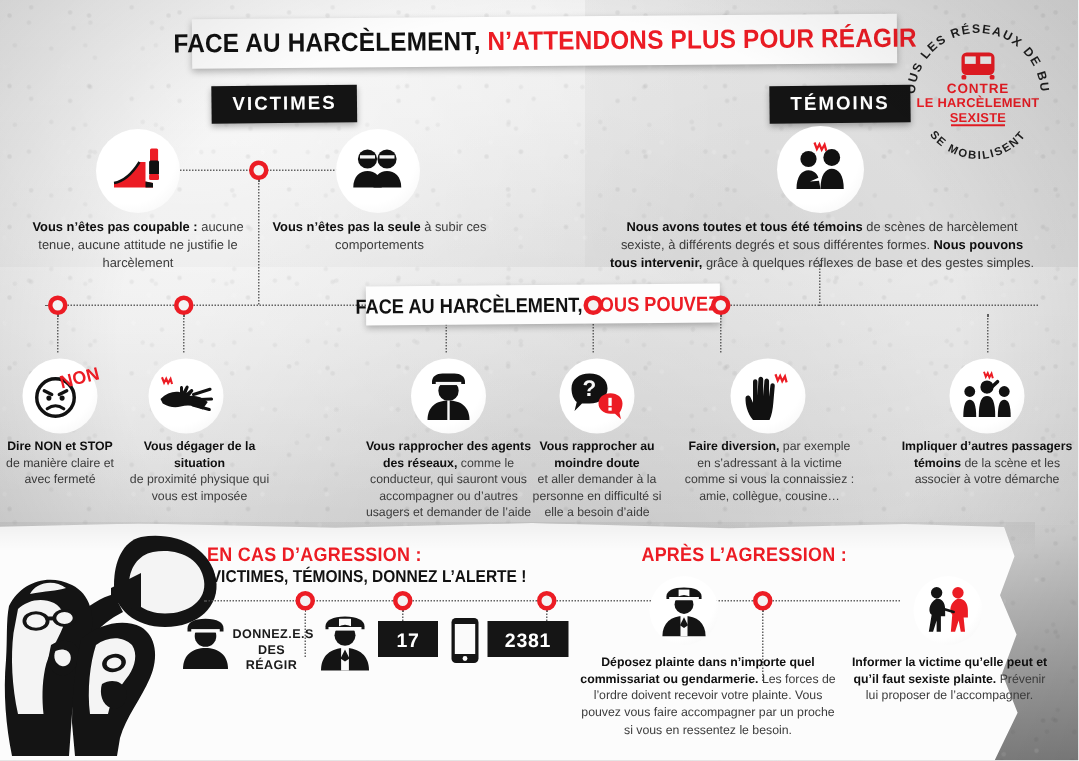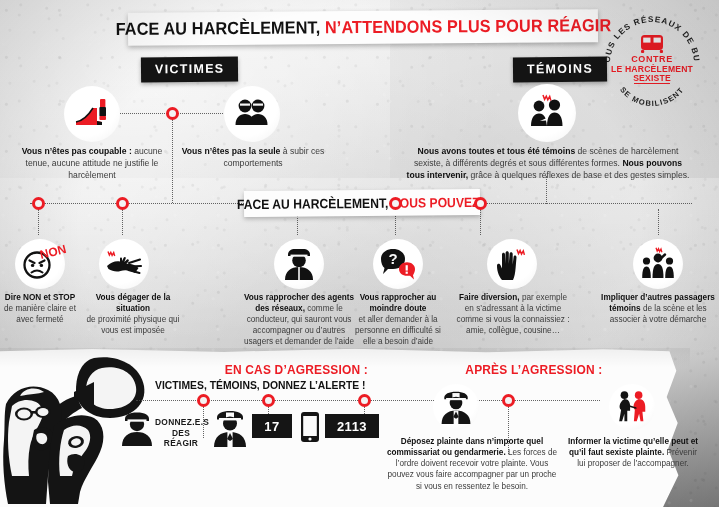--- a/index.html
+++ b/index.html
@@ -121,21 +121,21 @@
                        98.6% 14%, 97.2% 30%, 98.8% 46%, 97.4% 62%, 98.9% 78%, 97.3% 92%, 96.4% 100%,
                        0% 100%);
     z-index:8;
   }
   .sheet-fold{
     position:absolute; left:0; top:348px; width:690px; height:163px; z-index:9;
     pointer-events:none;
     background:linear-gradient(180deg, rgba(0,0,0,.05), rgba(0,0,0,0) 12%);
   }
   .bot-title{
-    position:absolute; text-align:right; z-index:11;
+    position:absolute; text-align:left; z-index:11;
     font-weight:bold; color:#ec1c24; white-space:nowrap;
   }
   .bot-title .l1{ font-size:13px; letter-spacing:.2px; display:block; transform:scaleX(.92); }
   .bot-title .l2{ font-size:11.5px; color:#111; display:block; margin-top:2px; transform:scaleX(.9); }
 
   .megaphone{ position:absolute; left:-2px; top:352px; width:152px; height:155px; z-index:10; }
   .megaphone svg{ width:100%; height:100%; }
 
   .pillbox{
     position:absolute; background:#151515; color:#fff; font-weight:bold;
@@ -458,21 +458,21 @@
   </div>
   <div class="pillbox" style="left:252px; top:414px; width:40px; height:24px;">17</div>
 
   <div class="mini-ic" style="left:300px; top:411px;">
     <svg width="20" height="32" viewBox="0 0 20 32">
       <rect x="1" y="1" width="18" height="30" rx="3" fill="#141414"></rect>
       <rect x="3.2" y="5" width="13.6" height="20" fill="#fafafa"></rect>
       <circle cx="10" cy="28" r="1.6" fill="#fafafa"></circle>
     </svg>
   </div>
-  <div class="pillbox" style="left:325px; top:414px; width:54px; height:24px;">2113</div>
+  <div class="pillbox" style="left:325px; top:414px; width:54px; height:24px;">2381</div>
 
 
   <div class="bot-title" style="left:420px; top:362px; width:190px;">
     <span class="l1">APRÈS L’AGRESSION :</span>
   </div>
 
   <div class="ic" style="left:433px; top:384px; width:46px; height:46px; z-index:11;">
     <svg width="34" height="36" viewBox="0 0 36 40">
       <g fill="#141414">
         <path d="M5 9.5 C5 5.5 10 3 18 3 C26 3 31 5.5 31 9.5 L31 11.5 L5 11.5 Z"></path>

